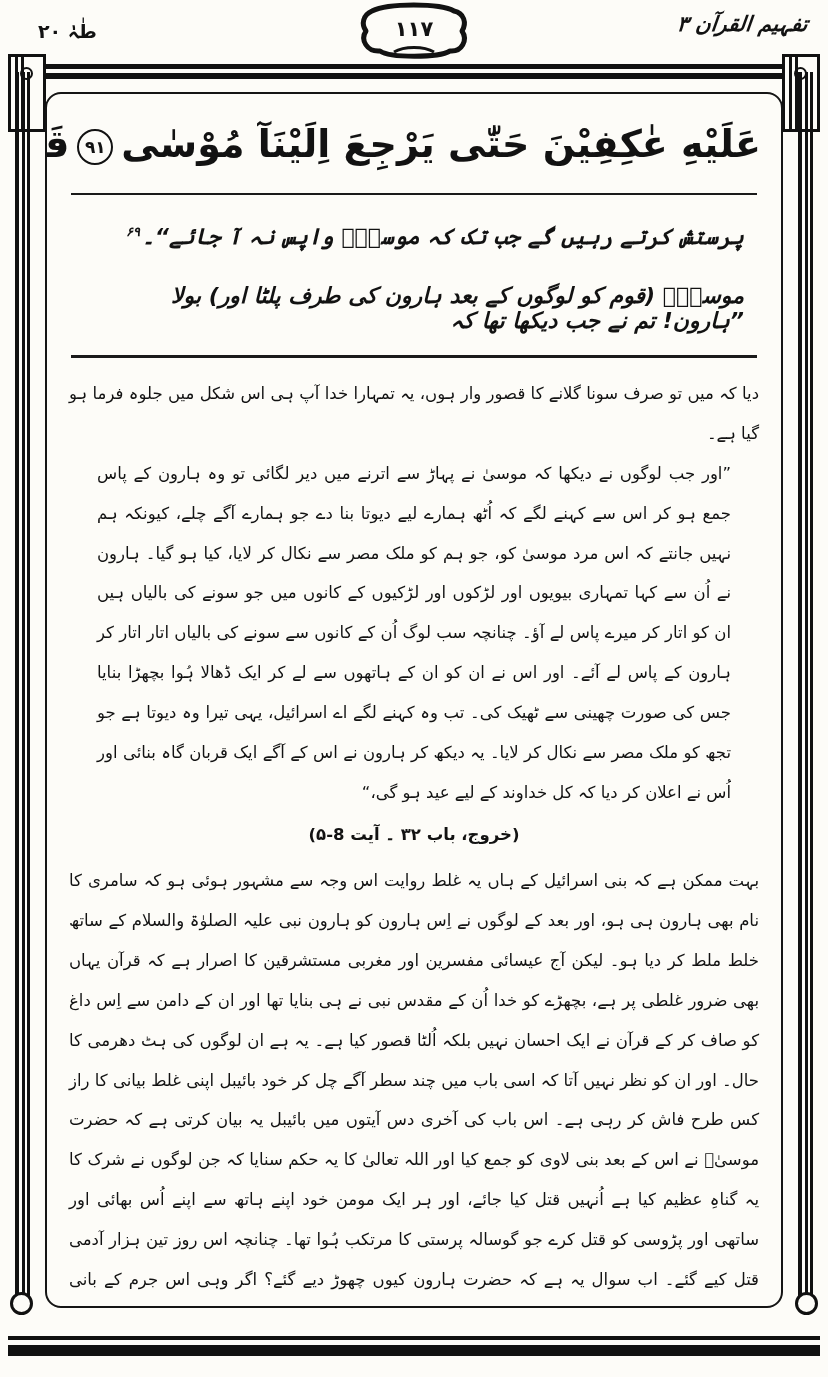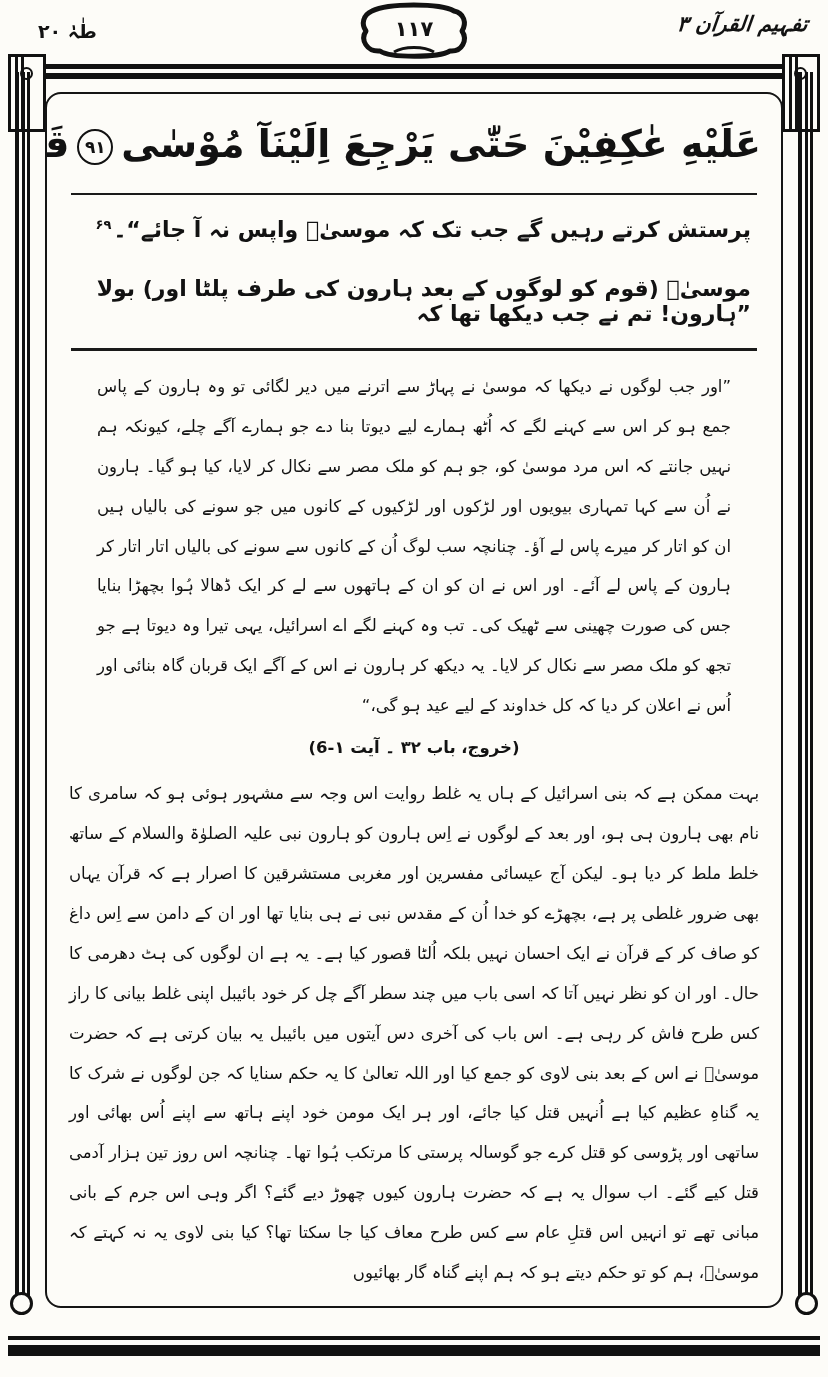--- a/index.html
+++ b/index.html
@@ -85,21 +85,21 @@
     display:inline-block; width:32px; height:32px; line-height:32px;
     border:2.5px solid #121212; border-radius:50%;
     font-size:17px; text-align:center; vertical-align:middle; margin:12px 8px;
     letter-spacing:0;
   }
 
   .rule { border-top:2px solid #1a1a1a; margin:6px 6px; }
   .rule.thick { border-top-width:3px; }
 
   .translation { font-size:22px; font-weight:600; padding:8px 4px 6px; }
-  .translation p { margin:8px; }
+  .translation p { margin:15px;font-style:italic; }
   .t-line1 { text-align:right; margin-bottom:34px !important; }
   .fn-ref { font-size:13px; font-weight:800; margin-right:2px; }
   .t-line2 { margin-bottom:10px !important; }
 
   .commentary {
     font-size:16.5px; line-height:2.42; text-align:justify; text-justify:inter-word;
     padding:10px 4px 0;
   }
   .commentary p { margin:0; }
   .fn-num {
@@ -150,19 +150,20 @@
     <div class="rule"></div>
 
     <div class="translation" dir="rtl">
       <p class="t-line1"><span>پرستش کرتے رہیں گے جب تک کہ موسیٰؑ واپس نہ آ جائے“۔</span><sup class="fn-ref">۶۹</sup></p>
       <p class="t-line2">موسیٰؑ (قوم کو لوگوں کے بعد ہارون کی طرف پلٹا اور) بولا ”ہارون! تم نے جب دیکھا تھا کہ</p>
     </div>
 
     <div class="rule thick"></div>
 
     <div class="commentary" dir="rtl">
+      <p>دیا کہ میں تو صرف سونا گلانے کا قصور وار ہوں، یہ تمہارا خدا آپ ہی اس شکل میں جلوہ فرما ہو گیا ہے۔</p>
       <p class="quote">”اور جب لوگوں نے دیکھا کہ موسیٰ نے پہاڑ سے اترنے میں دیر لگائی تو وہ ہارون کے پاس جمع ہو کر اس سے کہنے لگے کہ اُٹھ ہمارے لیے دیوتا بنا دے جو ہمارے آگے چلے، کیونکہ ہم نہیں جانتے کہ اس مرد موسیٰ کو، جو ہم کو ملک مصر سے نکال کر لایا، کیا ہو گیا۔ ہارون نے اُن سے کہا تمہاری بیویوں اور لڑکوں اور لڑکیوں کے کانوں میں جو سونے کی بالیاں ہیں ان کو اتار کر میرے پاس لے آؤ۔ چنانچہ سب لوگ اُن کے کانوں سے سونے کی بالیاں اتار اتار کر ہارون کے پاس لے آئے۔ اور اس نے ان کو ان کے ہاتھوں سے لے کر ایک ڈھالا ہُوا بچھڑا بنایا جس کی صورت چھینی سے ٹھیک کی۔ تب وہ کہنے لگے اے اسرائیل، یہی تیرا وہ دیوتا ہے جو تجھ کو ملک مصر سے نکال کر لایا۔ یہ دیکھ کر ہارون نے اس کے آگے ایک قربان گاہ بنائی اور اُس نے اعلان کر دیا کہ کل خداوند کے لیے عید ہو گی،“</p>
-      <p class="cite">(خروج، باب ۳۲ ۔ آیت ۱-6)</p>
+      <p class="cite">(خروج، باب ۳۲ ۔ آیت 8-۵)</p>
       <p>بہت ممکن ہے کہ بنی اسرائیل کے ہاں یہ غلط روایت اس وجہ سے مشہور ہوئی ہو کہ سامری کا نام بھی ہارون ہی ہو، اور بعد کے لوگوں نے اِس ہارون کو ہارون نبی علیہ الصلوٰۃ والسلام کے ساتھ خلط ملط کر دیا ہو۔ لیکن آج عیسائی مفسرین اور مغربی مستشرقین کا اصرار ہے کہ قرآن یہاں بھی ضرور غلطی پر ہے، بچھڑے کو خدا اُن کے مقدس نبی نے ہی بنایا تھا اور ان کے دامن سے اِس داغ کو صاف کر کے قرآن نے ایک احسان نہیں بلکہ اُلٹا قصور کیا ہے۔ یہ ہے ان لوگوں کی ہٹ دھرمی کا حال۔ اور ان کو نظر نہیں آتا کہ اسی باب میں چند سطر آگے چل کر خود بائیبل اپنی غلط بیانی کا راز کس طرح فاش کر رہی ہے۔ اس باب کی آخری دس آیتوں میں بائیبل یہ بیان کرتی ہے کہ حضرت موسیٰؑ نے اس کے بعد بنی لاوی کو جمع کیا اور اللہ تعالیٰ کا یہ حکم سنایا کہ جن لوگوں نے شرک کا یہ گناہِ عظیم کیا ہے اُنہیں قتل کیا جائے، اور ہر ایک مومن خود اپنے ہاتھ سے اپنے اُس بھائی اور ساتھی اور پڑوسی کو قتل کرے جو گوسالہ پرستی کا مرتکب ہُوا تھا۔ چنانچہ اس روز تین ہزار آدمی قتل کیے گئے۔ اب سوال یہ ہے کہ حضرت ہارون کیوں چھوڑ دیے گئے؟ اگر وہی اس جرم کے بانی مبانی تھے تو انہیں اس قتلِ عام سے کس طرح معاف کیا جا سکتا تھا؟ کیا بنی لاوی یہ نہ کہتے کہ موسیٰؑ، ہم کو تو حکم دیتے ہو کہ ہم اپنے گناہ گار بھائیوں</p>
     </div>
 
   </div>
 </div>
 
 </body></html>

